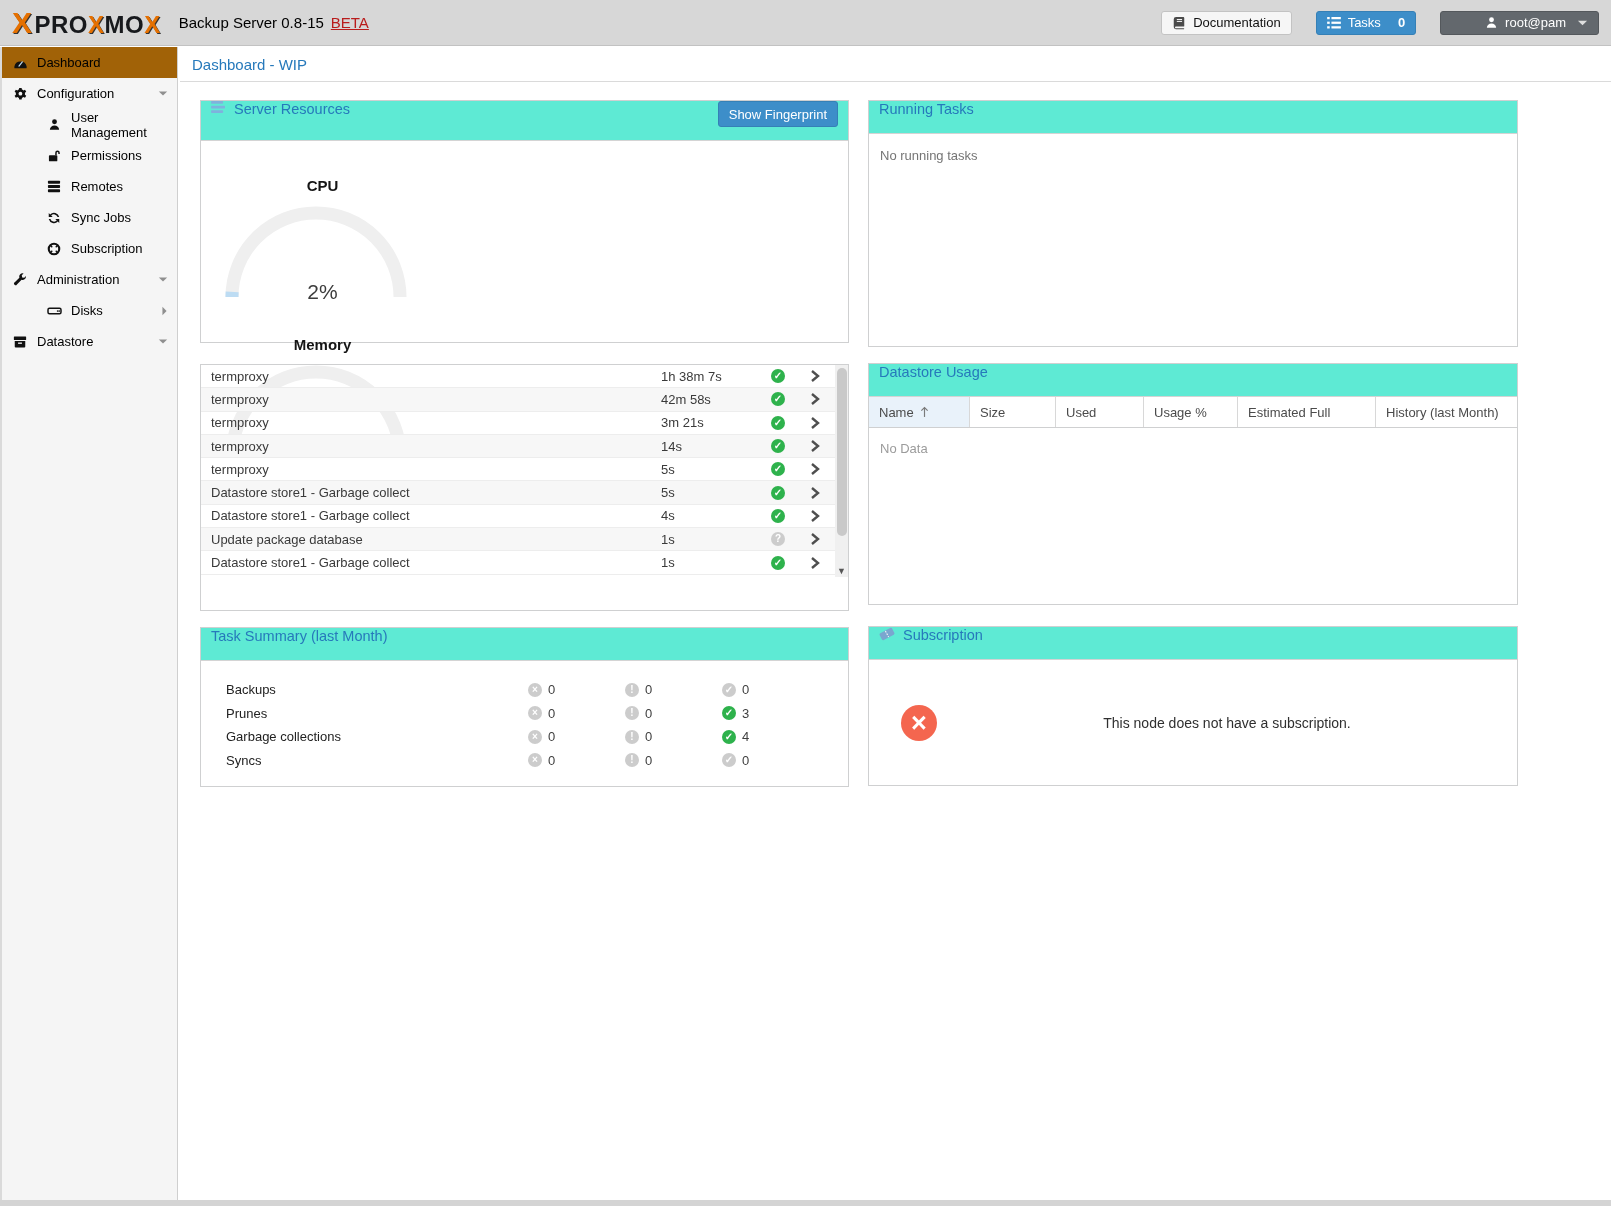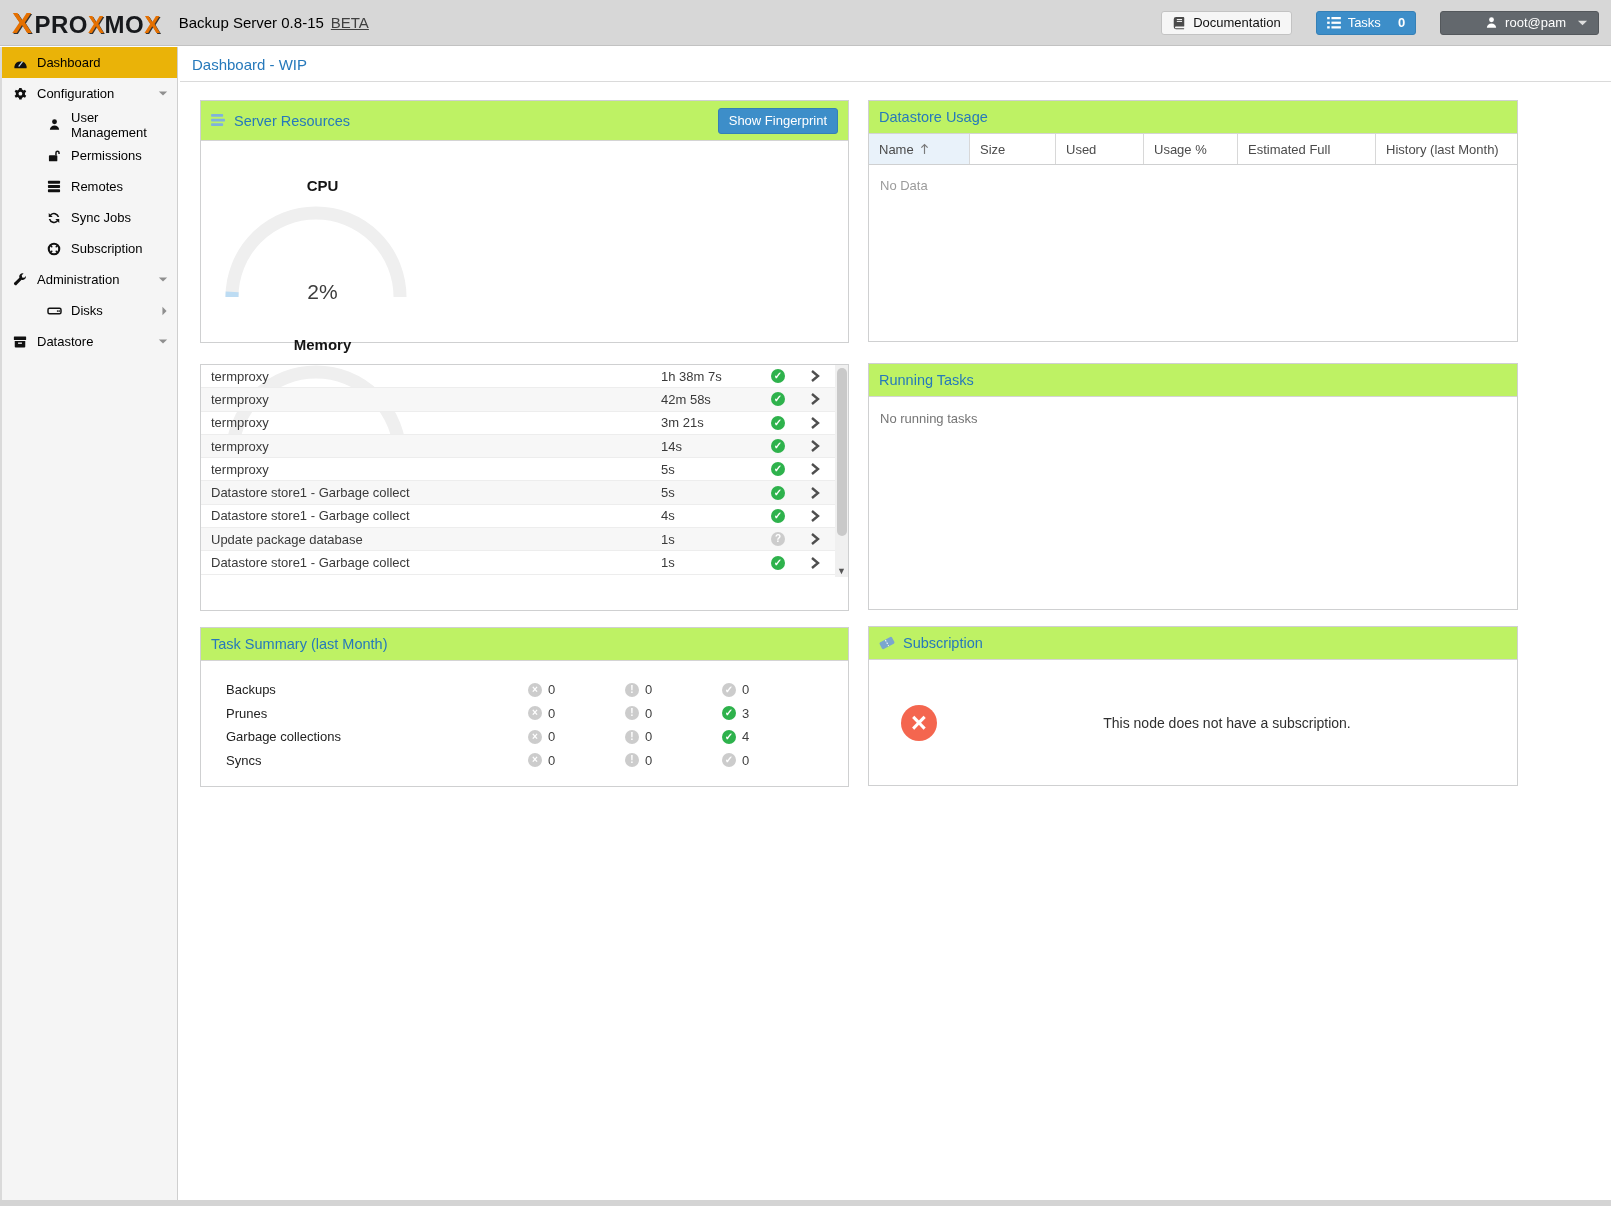--- a/index.html
+++ b/index.html
@@ -5,45 +5,45 @@
   * { margin:0; padding:0; box-sizing:border-box; }
   html,body { width:1611px; height:1206px; background:#fff; font-family:"Liberation Sans", sans-serif; overflow:hidden; }
 
   
   .topbar { position:absolute; top:0; left:0; width:1611px; height:46px; background:#d7d7d7; border-bottom:1px solid #c2c2c2; display:flex; align-items:center; padding:0 12px; }
   .logo { display:flex; align-items:baseline; margin-right:12px; font-weight:bold; letter-spacing:.5px; }
   .logo .mark { color:#e57000; font-size:30px; margin-right:2px; text-shadow:1px 1px 0 #333; }
   .logo .dark { color:#17191c; font-size:24px; }
   .logo .orange { color:#e57000; font-size:24px; text-shadow:1px 1px 0 #333; }
   .product { font-size:15px; color:#000; margin-left:6px; }
-  .beta { font-size:15px; color:#404040; text-decoration:underline; margin-left:7px; cursor:pointer; }
+  .beta { font-size:15px; color:#b91c1c; text-decoration:underline; margin-left:7px; cursor:pointer; }
   .topbar-right { margin-left:auto; display:flex; align-items:flex-end; gap:24px; }
   .tb-btn { height:24px; display:flex; align-items:center; gap:7px; padding:0 10px; border-radius:3px; font-size:13px; cursor:pointer; }
   .btn-light { background:#f6f6f6; border:1px solid #c3c3c3; color:#111; }
   .btn-blue { background:#3d8ec9; border:1px solid #3580b6; color:#fff; }
   .btn-dark { background:#63686d; border:1px solid #54585c; color:#fff;padding-left:44px; }
   .tasks-count { font-weight:bold; margin-left:10px; }
 
   
   .sidebar { position:absolute; top:47px; left:0; width:178px; bottom:6px; background:#f5f5f5; border-right:1px solid #cfcfcf; border-left:2px solid #dadada; }
   .side-item { height:31px; display:flex; align-items:center; font-size:13px; color:#000; padding-left:10px; cursor:pointer; }
   .side-item .sicon { width:16px; height:16px; display:flex; align-items:center; justify-content:center; margin-right:9px; flex:0 0 16px; }
   .side-item.child { padding-left:44px; }
-  .side-item.selected { background:#eab308; }
+  .side-item.selected { background:#a16207; }
   .side-caret { margin-left:auto; margin-right:9px; display:flex; }
 
   
   .main { position:absolute; top:47px; left:180px; right:0; bottom:6px; background:#fff; }
   .title-strip { height:35px; border-bottom:1px solid #dadada; display:flex; align-items:center; padding-left:12px; color:#2679bb; font-size:15px; }
   .content { display:flex; gap:19px; padding:18px 0 0 20px; }
   .col-left { width:649px; display:flex; flex-direction:column; }
   .col-right { width:650px; display:flex; flex-direction:column; }
 
   .panel { border:1px solid #cfd0d1; background:#fff; }
-  .panel-header { height:33px; background:#bef264; border-bottom:1px solid #d4d4d4; display:flex; align-items:center; padding:0 10px; color:#2679bb; font-size:14.5px; }
+  .panel-header { height:33px; background:#5eead4; border-bottom:1px solid #d4d4d4; display:flex; align-items:flex-start; padding:0 10px; color:#2679bb; font-size:14.5px; }
   .panel-header .picon { margin-right:8px; display:flex; }
   .panel-header.tall { height:40px; }
   .spacer { flex:1; }
   .mb21 { margin-bottom:21px; } .mb16 { margin-bottom:16px; }
 
   
   .gauge-body { height:201px; display:flex; padding-left:20px;flex-direction:column; }
   .gauge { width:203px; position:relative; text-align:center; }
   .gauge-label { margin-top:36px; font-size:15px; font-weight:bold; color:#151515; }
   .gauge svg { margin-top:6px; }
@@ -502,20 +502,27 @@
                 <span class="st-circle st-gray">✓</span>
                 <span>0</span>
               </span>
           </div>
         </div>
       </div>
     </div>
 
     <div class="col-right">
 
+      <div class="panel mb16" style="height:247px;">
+        <div class="panel-header">
+          <span>Running Tasks</span>
+        </div>
+        <div class="rt-empty">No running tasks</div>
+      </div>
+
       <div class="panel mb21" style="height:242px;">
         <div class="panel-header">
           <span>Datastore Usage</span>
         </div>
         <div class="du-header">
           <div class="du-cell sorted" style="width:101px;">
             <span>Name</span>
             <span>
               <svg width="9" height="12" viewBox="0 0 10 13" fill="none" stroke="#7a7a7a" stroke-width="1.3">
                   <line x1="5" y1="12" x2="5" y2="2"></line>
@@ -533,27 +540,20 @@
               <span>Usage %</span>
             </div>
           <div class="du-cell" style="width:138px;">
               <span>Estimated Full</span>
             </div>
           <div class="du-cell" style="flex:1; border-right:none;">
               <span>History (last Month)</span>
             </div>
         </div>
         <div class="du-empty">No Data</div>
-      </div>
-
-      <div class="panel mb16" style="height:247px;">
-        <div class="panel-header">
-          <span>Running Tasks</span>
-        </div>
-        <div class="rt-empty">No running tasks</div>
       </div>
 
       <div class="panel" style="height:160px;">
         <div class="panel-header">
           <span class="picon">
             <svg width="16" height="14" viewBox="0 0 16 14">
                 <g transform="rotate(-28 8 7)">
                   <rect x="1" y="3.2" width="14" height="7.6" rx="1.4" fill="#7aa6cf"></rect>
                   <line x1="8" y1="3.6" x2="8" y2="10.4" stroke="#f5f6f6" stroke-width="1.1" stroke-dasharray="1.6 1.3"></line>
                 </g>

